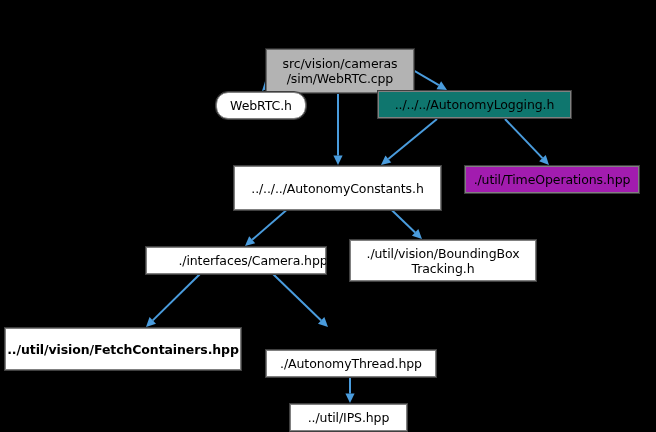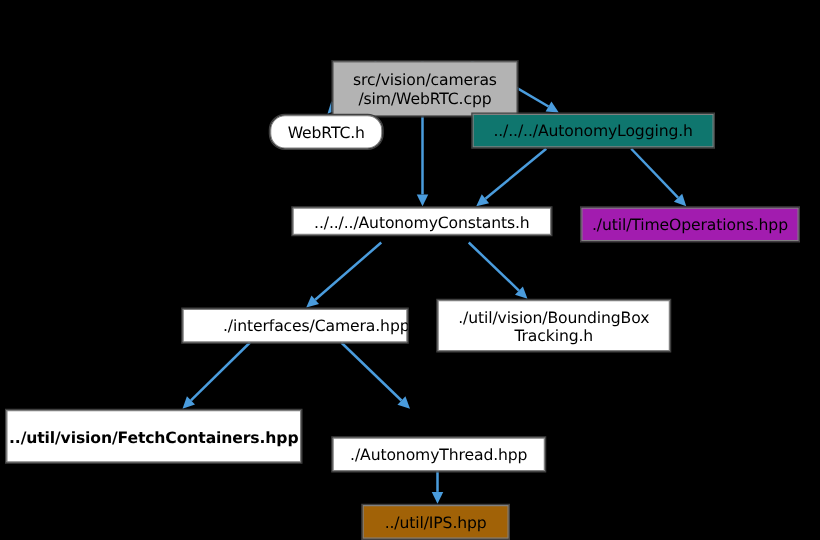--- a/index.html
+++ b/index.html
@@ -71,21 +71,21 @@
       <line x1="273" y1="274" x2="321.1592600293606" y2="320.40801421011116" stroke="#4a9cdd" stroke-width="2"></line>
       <polygon points="328,327 317.96735112057235,323.72037251168393 324.3511689381489,317.0956559085384" fill="#4a9cdd"></polygon>
       <line x1="350" y1="355" x2="350" y2="393.5" stroke="#4a9cdd" stroke-width="2"></line>
       <polygon points="350,403 345.4,393.5 354.6,393.5" fill="#4a9cdd"></polygon>
     </svg>
 
 <div class="node root" style="left: 266px; top: 5px; width: 148px; height: 44px; background: rgb(179, 179, 179); margin-top: 44px;">src/vision/cameras
 /sim/WebRTC.cpp</div>
     <div class="node" style="left: 216px; top: 92px; width: 90px; height: 27px; background: rgb(255, 255, 255); border-color: rgb(128, 128, 128); border-radius: 12px;">WebRTC.h</div>
     <div class="node" style="left: 378px; top: 91px; width: 193px; height: 27px; background: #0f766e; border-color: rgb(128, 128, 128);">../../../AutonomyLogging.h</div>
-    <div class="node" style="left: 234px; top: 166px; width: 207px; height: 22px; background: rgb(255, 255, 255); border-color: rgb(128, 128, 128);">../../../AutonomyConstants.h</div>
+    <div class="node" style="left: 234px; top: 166px; width: 207px; height: 44px; background: rgb(255, 255, 255); border-color: rgb(128, 128, 128);">../../../AutonomyConstants.h</div>
     <div class="node" style="left: 465px; top: 166px; width: 174px; height: 27px; background: #a21caf; border-color: rgb(128, 128, 128);">./util/TimeOperations.hpp</div>
     <div class="node" style="left: 146px; top: 247px; width: 180px; height: 27px; background: rgb(255, 255, 255); border-color: rgb(128, 128, 128); padding-left: 38px;">./interfaces/Camera.hpp</div>
     <div class="node" style="left: 350px; top: 240px; width: 186px; height: 41px; background: rgb(255, 255, 255); border-color: rgb(128, 128, 128);">./util/vision/BoundingBox
 Tracking.h</div>
     <div class="node" style="left: 5px; top: 328px; width: 236px; height: 42px; background: rgb(255, 255, 255); border-color: rgb(128, 128, 128); font-weight: bold;">../util/vision/FetchContainers.hpp</div>
     <div class="node" style="left: 266px; top: 328px; width: 170px; height: 27px; background: rgb(255, 255, 255); border-color: rgb(128, 128, 128); margin-top: 22px;">./AutonomyThread.hpp</div>
-    <div class="node" style="left: 290px; top: 404px; width: 117px; height: 27px; background: #a16207; border-color: rgb(128, 128, 128);">../util/IPS.hpp</div>
+    <div class="node" style="left: 290px; top: 404px; width: 117px; height: 27px; background: #ffffff; border-color: rgb(128, 128, 128);">../util/IPS.hpp</div>
   </div>
 
 </body></html>

